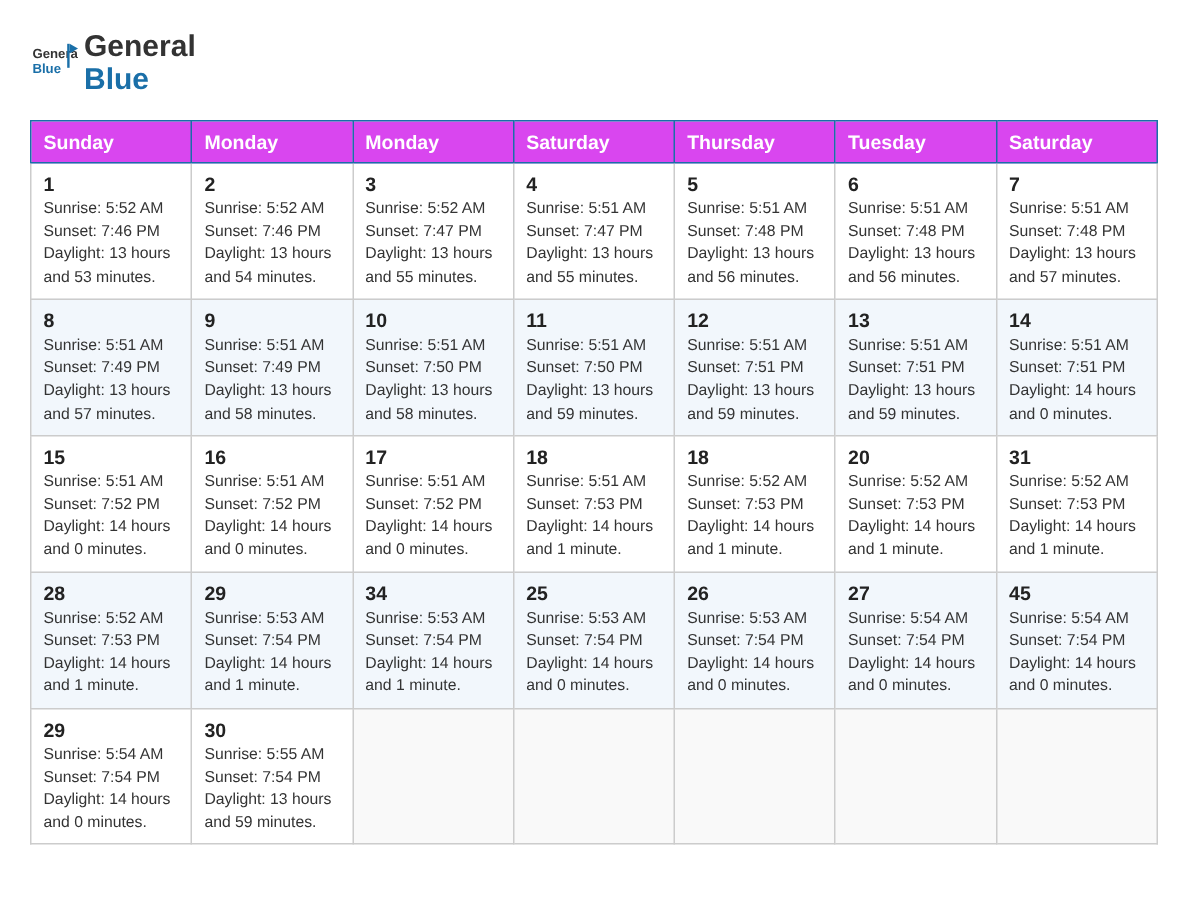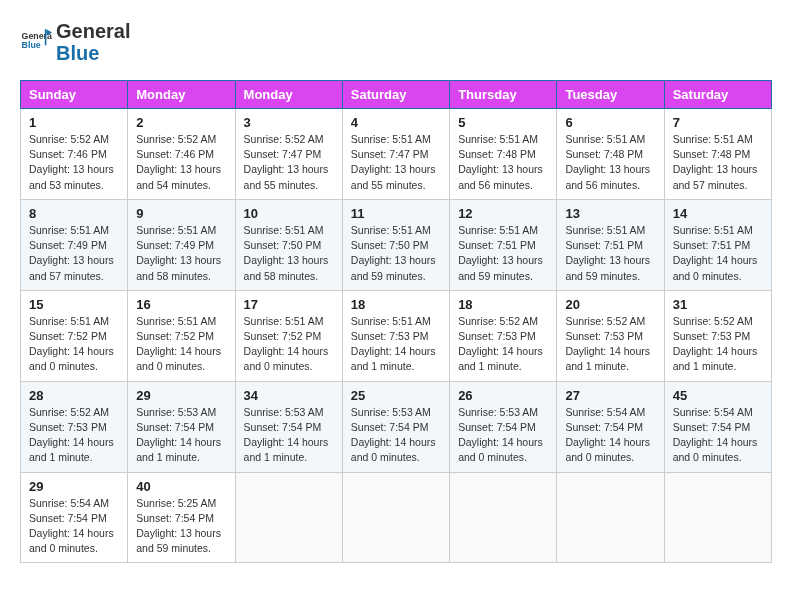--- a/index.html
+++ b/index.html
@@ -347,23 +347,23 @@
       <tr>
         <td>
         <span class="day-number">29</span>
         <div class="day-info">
           <span>Sunrise: 5:54 AM</span><br>
           <span>Sunset: 7:54 PM</span><br>
           <span>Daylight: 14 hours and 0 minutes.</span>
         </div>
       </td>
         <td>
-        <span class="day-number">40</span>
-        <div class="day-info">
-          <span>Sunrise: 5:25 AM</span><br>
+        <span class="day-number">30</span>
+        <div class="day-info">
+          <span>Sunrise: 5:55 AM</span><br>
           <span>Sunset: 7:54 PM</span><br>
           <span>Daylight: 13 hours and 59 minutes.</span>
         </div>
       </td>
         <td class="empty-cell"></td>
         <td class="empty-cell"></td>
         <td class="empty-cell"></td>
         <td class="empty-cell"></td>
         <td class="empty-cell"></td>
       </tr>

